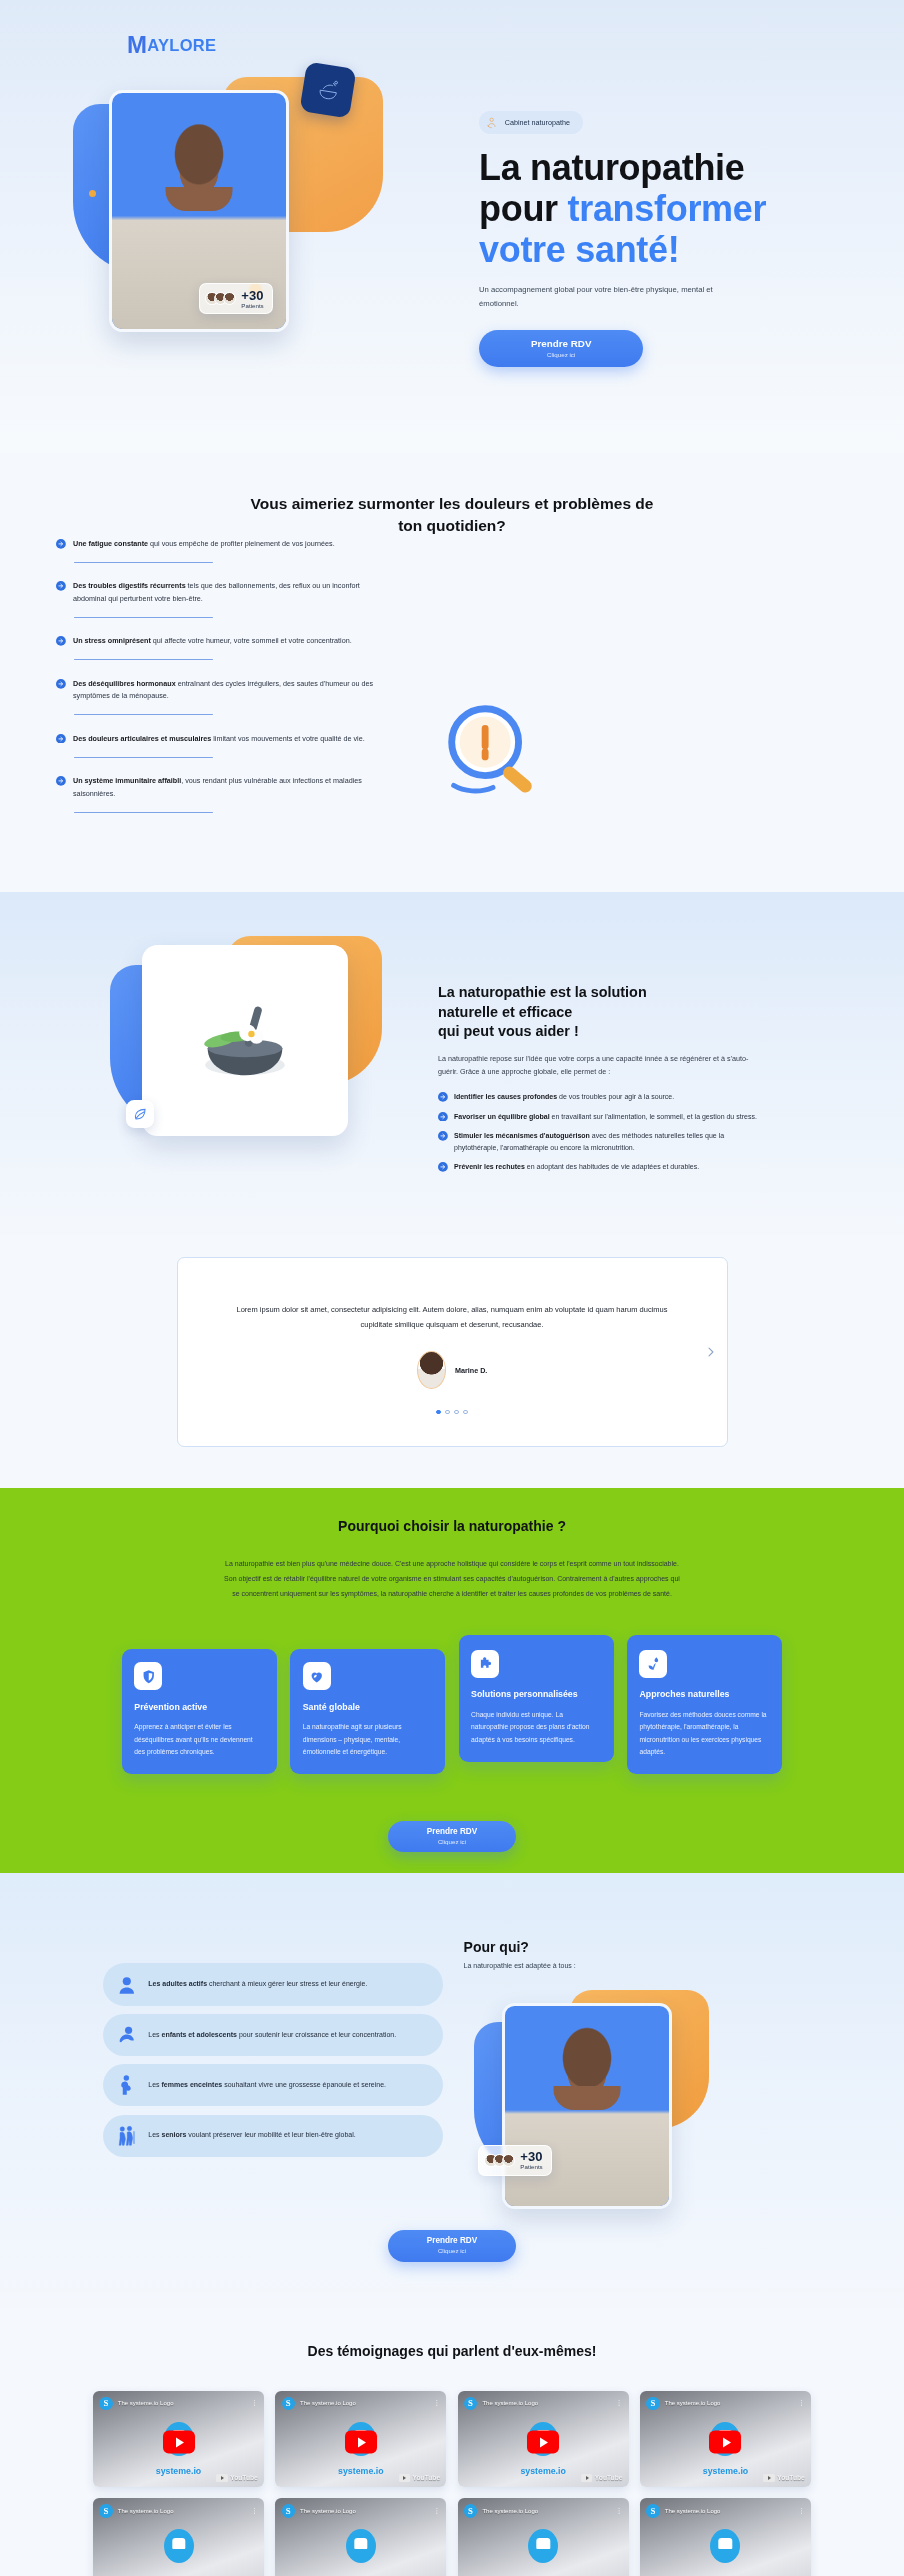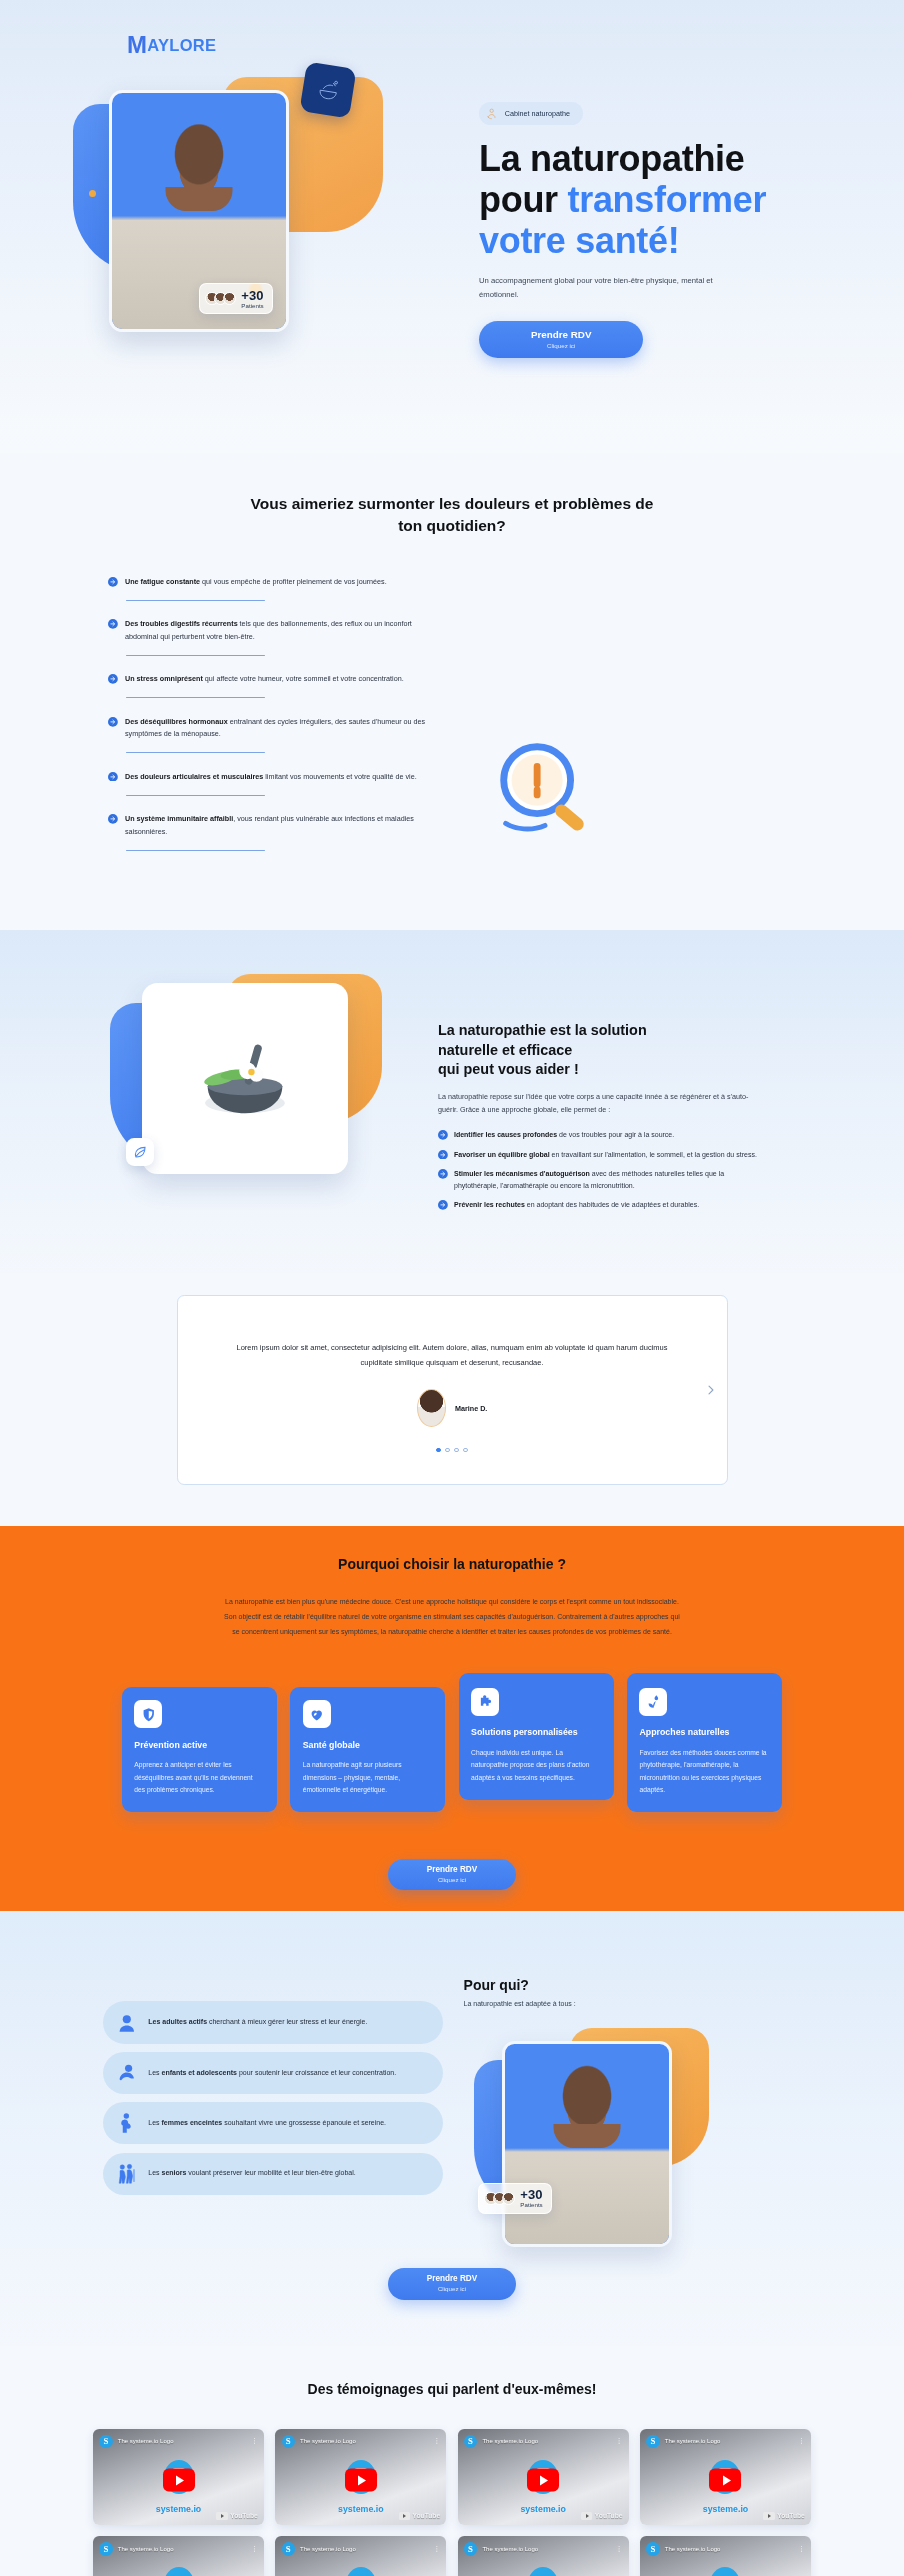--- a/index.html
+++ b/index.html
@@ -87,21 +87,21 @@
   .avatars { display: flex; }
   .av {
     width: 13.4px; height: 13.4px; border-radius: 50%;
     background: radial-gradient(circle at 50% 32%, #6b4a37 45%, #e7e2da 48%);
     border: 1px solid #fff; margin-left: -4.6px;
   }
   .av:first-child { margin-left: 0; }
   .stat-num { font-size: 13px; font-weight: 800; color: #11223d; line-height: 1; }
   .stat-lbl { font-size: 6.2px; color: #2b3a52; }
 
-  .hero-copy { position: absolute; left: 479px; top: 102px; width: 319px; }
+  .hero-copy { position: absolute; left: 479px; top: 111px; width: 319px; }
   .tag-pill {
     display: inline-flex; align-items: center; gap: 6.2px;
     background: #d9e7f8; border-radius: 515px; padding: 4.6px 13.4px 4.6px 6.2px;
     font-size: 7.2px; color: #20324c;
   }
   .tag-ico { width: 13.4px; height: 13.4px; color: #e8a45a; }
   h1.hero-title {
     margin-top: 13.4px; font-size: 36px; line-height: 1.14; font-weight: 800;
     letter-spacing: -0.3px; color: #101215;
   }
@@ -117,21 +117,21 @@
   }
   .cta .cta-main { display: block; font-size: 9.8px; font-weight: 700; }
   .cta .cta-sub { display: block; font-size: 6.2px; opacity: .85; margin-top: 1.5px; }
 
   
   .problems { position: relative; padding: 40px 0 62px; background: #f5f8fd; }
   h2.section-title {
     text-align: center; font-size: 15.5px; font-weight: 800; line-height: 1.45;
     color: #101215; max-width: 422px; margin: 0 auto;
   }
-  .problems-wrap { display: flex; gap: 37px; margin-top: 38px; padding: 0 108px; }
+  .problems-wrap { display: flex; gap: 37px; padding: 0 56px; }
   .problem-list { width: 319px; }
   .problem-item { display: flex; gap: 7.2px; padding-bottom: 11.3px; }
   .arrow-ico { flex: 0 0 auto; width: 9.8px; height: 9.8px; margin-top: 1px; }
   .problem-text { font-size: 7.2px; line-height: 1.75; color: #2a3342; }
   .problem-text b { font-weight: 700; color: #16181d; }
   .rule { height: 1px; background: #7ea4e8; width: 139px; margin: 0 0 17.5px 17.5px; border-radius: 1px; }
   .problem-art { position: relative; flex: 1; }
   .magnifier {
     position: absolute; left: 21.6px; top: 155px; width: 118px; height: 118px;
   }
@@ -192,21 +192,21 @@
   .q-name { font-size: 7.2px; font-weight: 700; color: #141820; }
   .dots { margin-top: 20.6px; display: flex; gap: 4.6px; justify-content: center; }
   .dot { width: 4.6px; height: 4.6px; border-radius: 50%; border: 0.8px solid #9bb8e6; }
   .dot.active { background: #3b82f6; border-color: #3b82f6; }
   .car-arrow {
     position: absolute; right: 9.3px; top: 50%; transform: translateY(-50%);
     width: 13.4px; height: 13.4px; color: #8fa6c6; cursor: pointer;
   }
 
   
-  .why { background: #f97316; padding: 30px 0 20.6px; }
+  .why { background: #84cc16; padding: 30px 0 20.6px; }
   .why h2 { text-align: center; font-size: 14px; font-weight: 800; color: #101215; }
   .why-p {
     margin: 23px auto 0; max-width: 464px; text-align: center;
     font-size: 7px; line-height: 2.1; color: #2d3644;
   }
   .cards { display: flex; gap: 13.4px; justify-content: center; align-items: flex-end; margin-top: 33px; padding: 0 108px; }
   .card {
     background: #3f7bef; border-radius: 9.3px; color: #fff;
     padding: 13.4px 12.4px 15.5px; width: 155px;
     box-shadow: 0 6.2px 15.5px rgba(63,123,239,.22);

